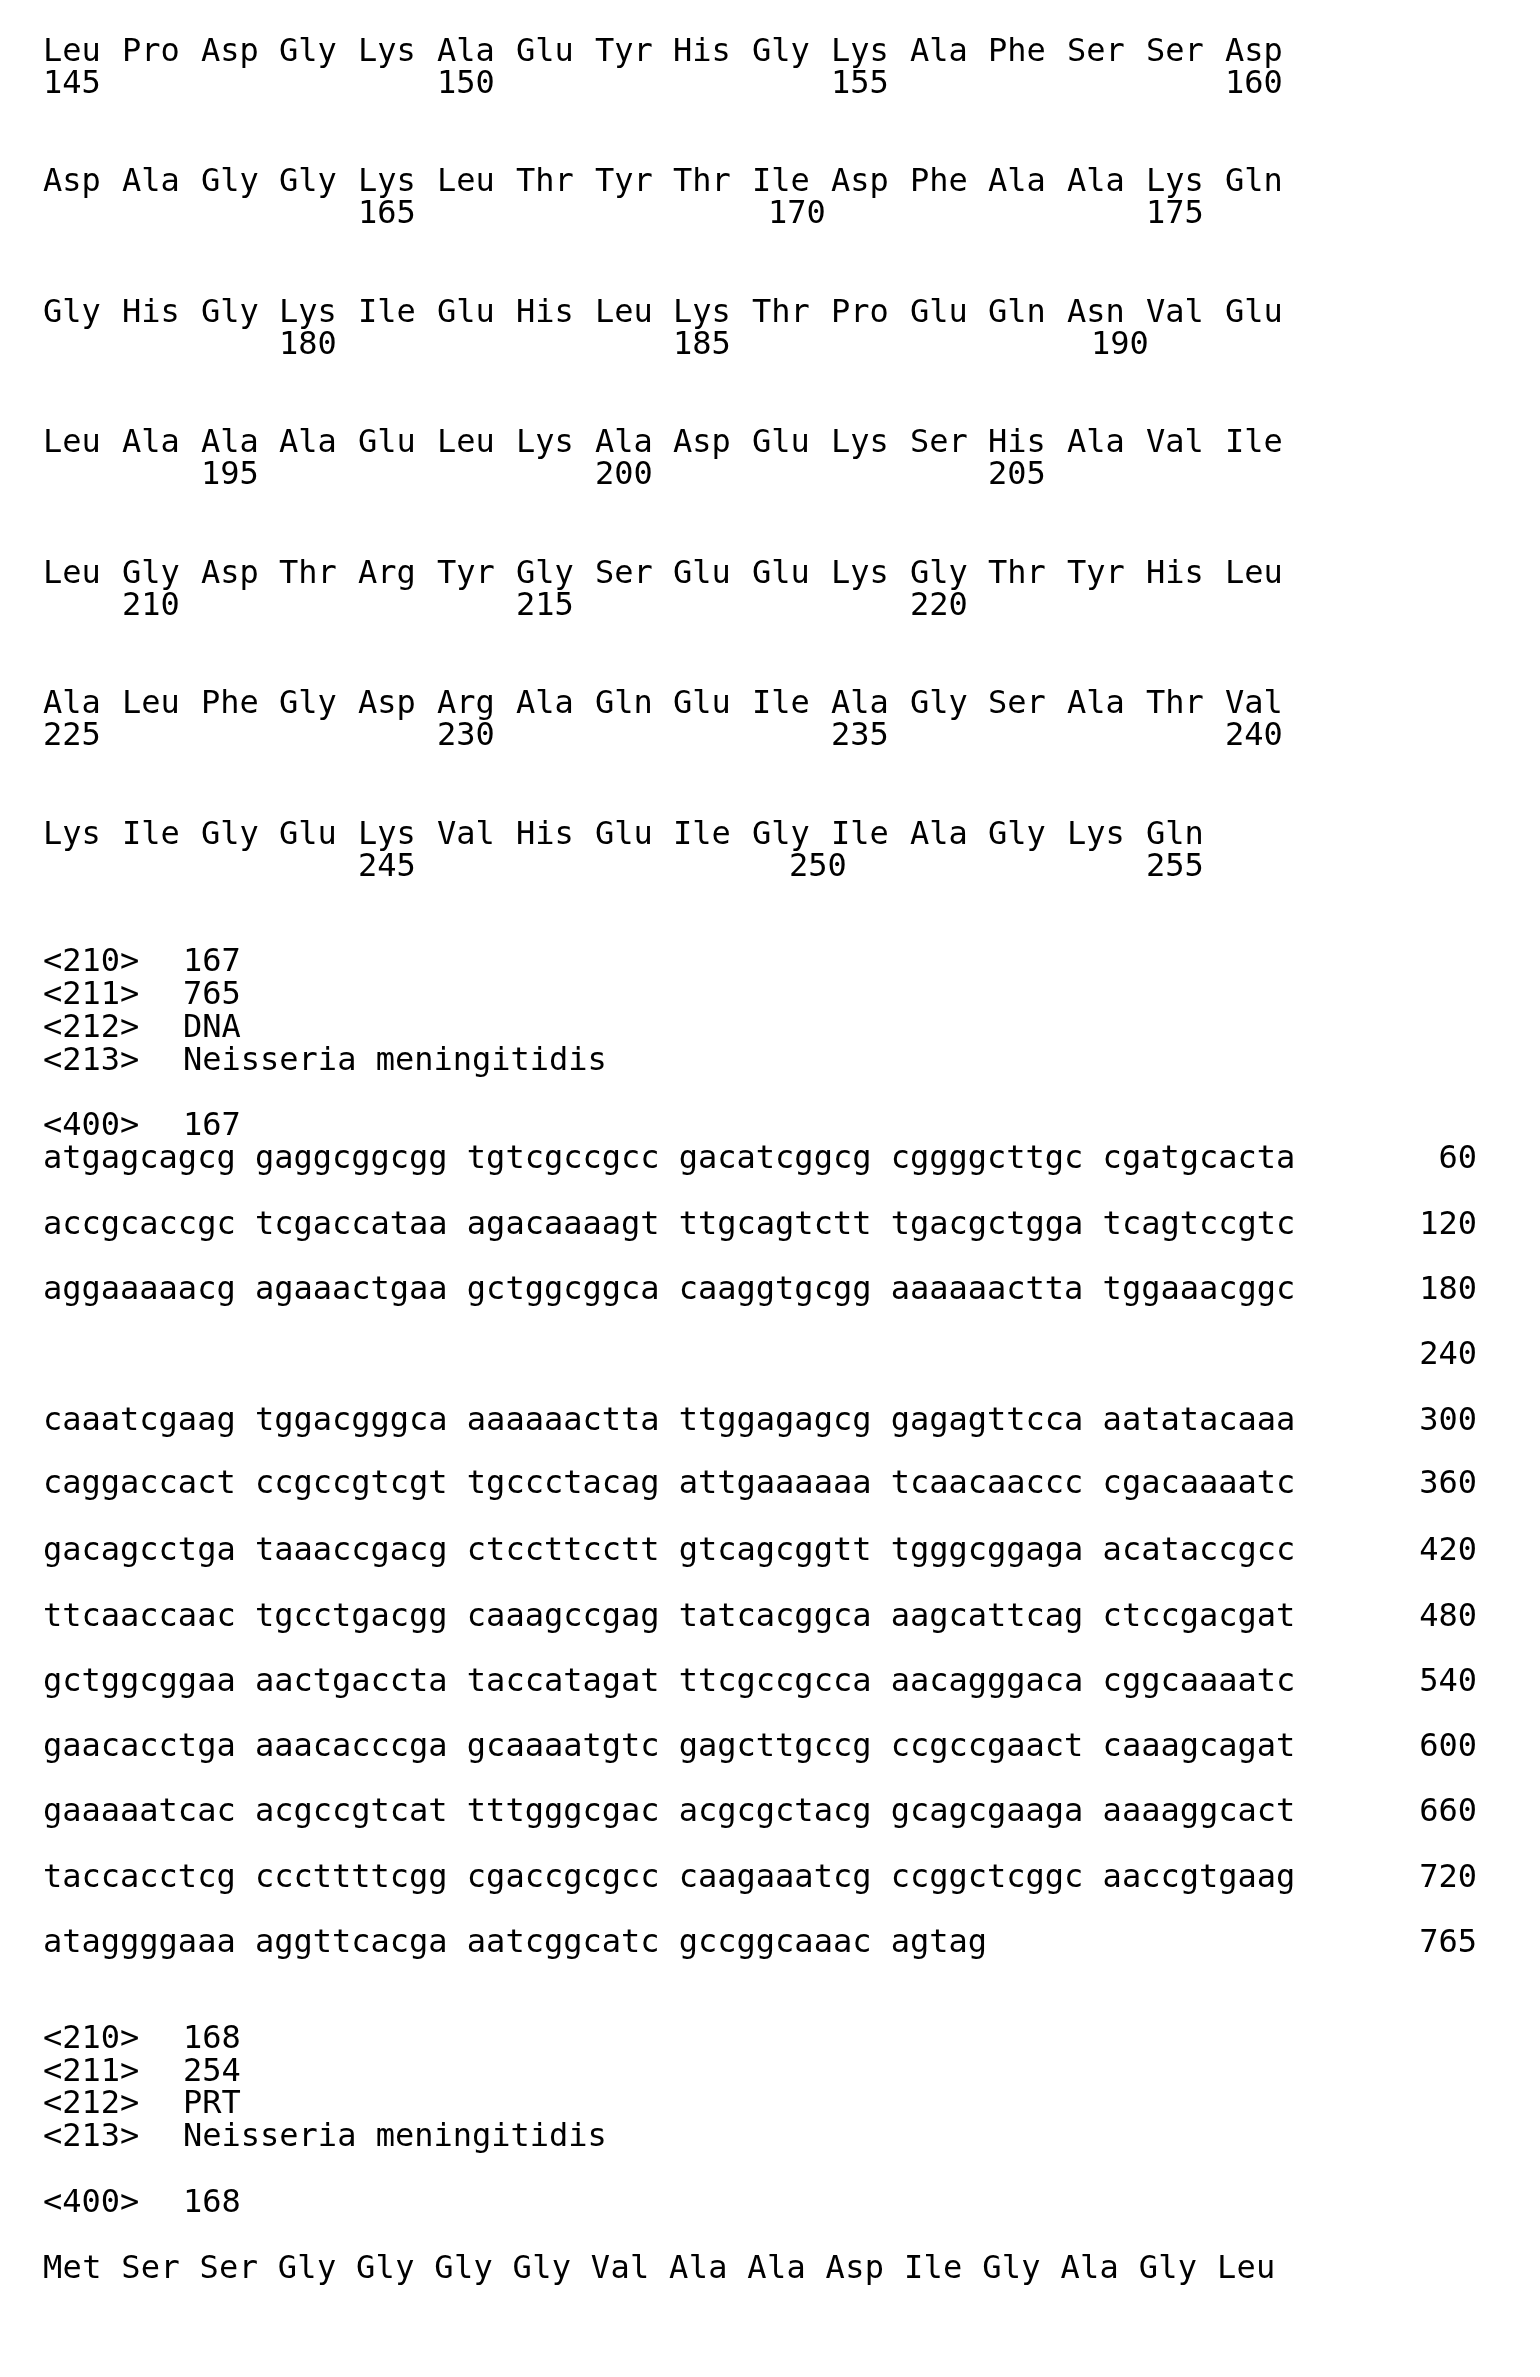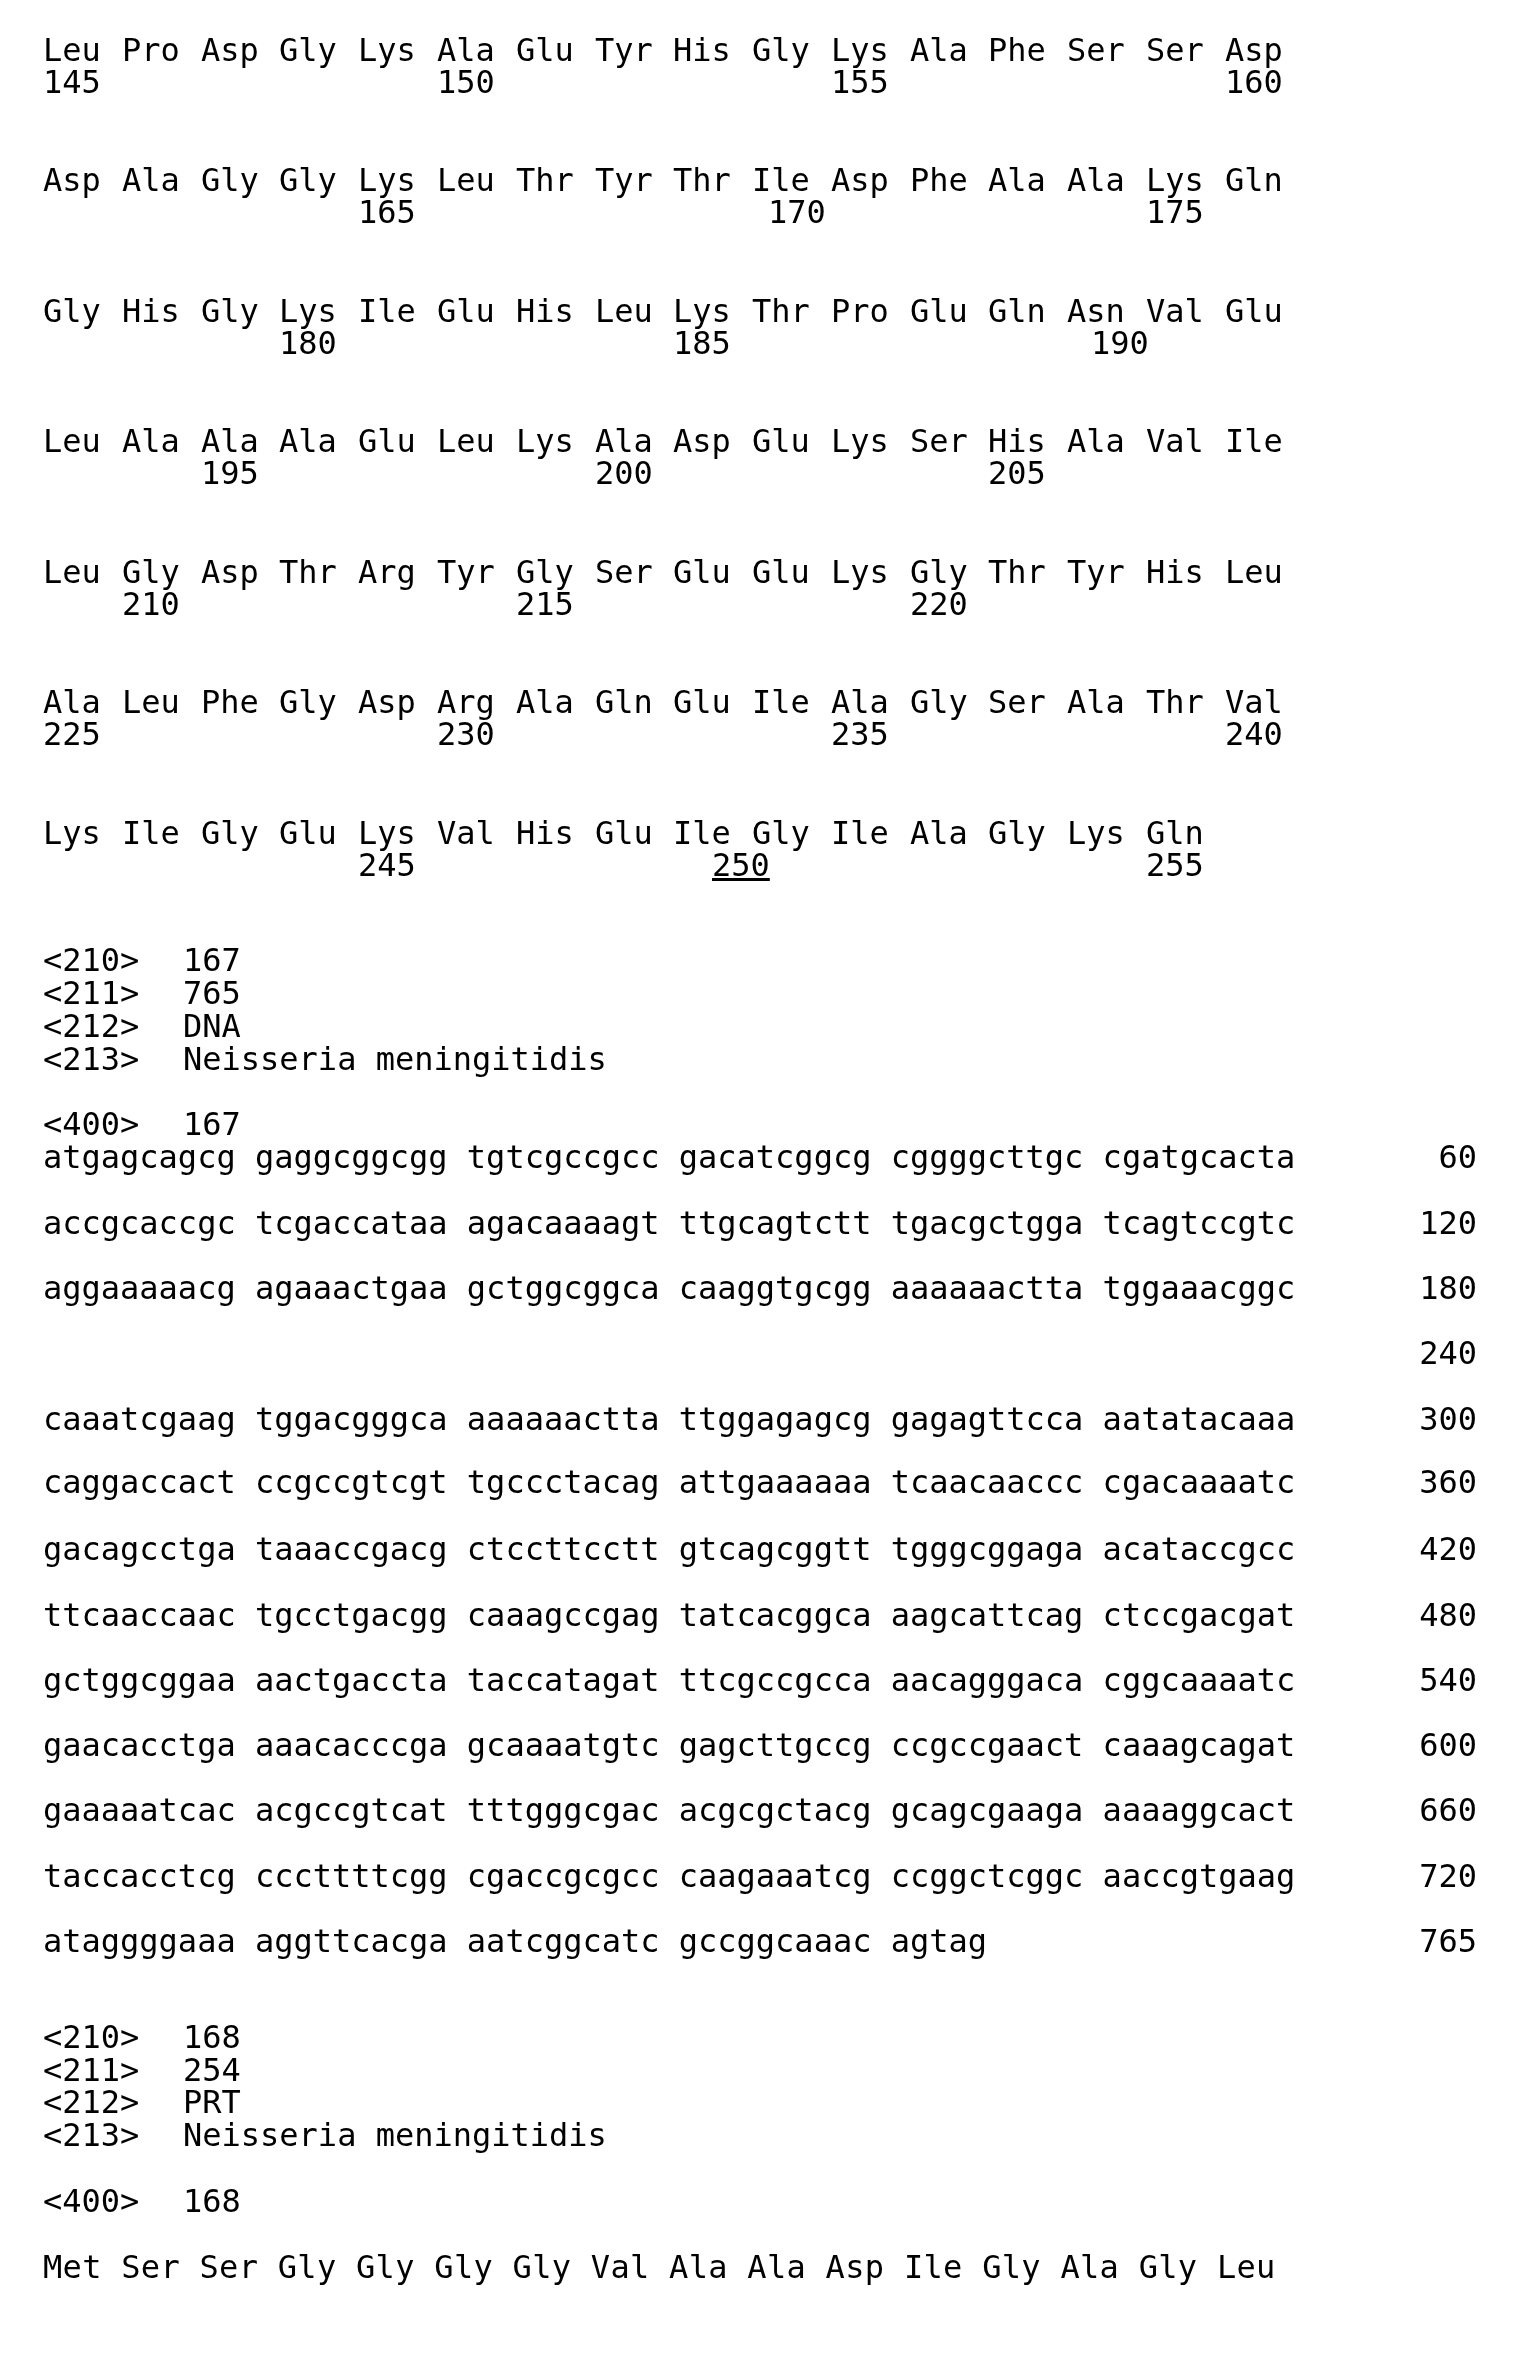--- a/index.html
+++ b/index.html
@@ -169,21 +169,21 @@
       <span class="aa-cell" style="left: 473px;">His</span>
       <span class="aa-cell" style="left: 552px;">Glu</span>
       <span class="aa-cell" style="left: 630px;">Ile</span>
       <span class="aa-cell" style="left: 709px;">Gly</span>
       <span class="aa-cell" style="left: 788px;">Ile</span>
       <span class="aa-cell" style="left: 867px;">Ala</span>
       <span class="aa-cell" style="left: 945px;">Gly</span>
       <span class="aa-cell" style="left: 1024px;">Lys</span>
       <span class="aa-cell" style="left: 1103px;">Gln</span>
       <span class="aa-num" style="left: 315px;">245</span>
-      <span class="aa-num" style="left: 669px; text-decoration: underline;">250</span>
+      <span class="aa-num" style="left: 746px;">250</span>
       <span class="aa-num" style="left: 1103px;">255</span>
     </div>
   </div>
 
 <div>
   <div class="tag" style="top:943px">&lt;210&gt;</div>
   <div class="tag-val" style="top:943px">167</div>
   <div class="tag" style="top:976px">&lt;211&gt;</div>
   <div class="tag-val" style="top:976px">765</div>
   <div class="tag" style="top:1009px">&lt;212&gt;</div>

